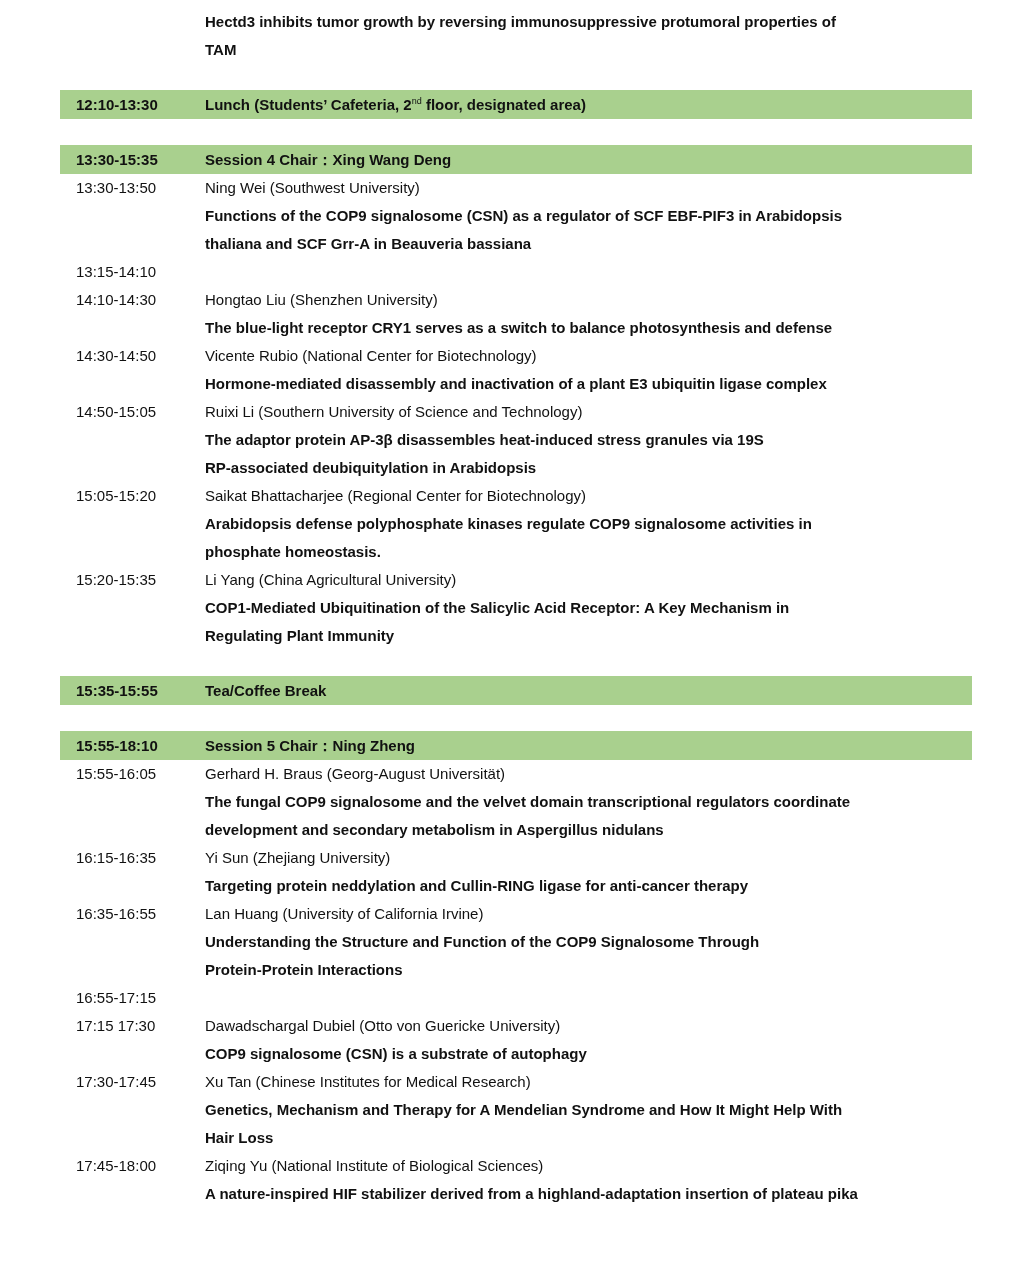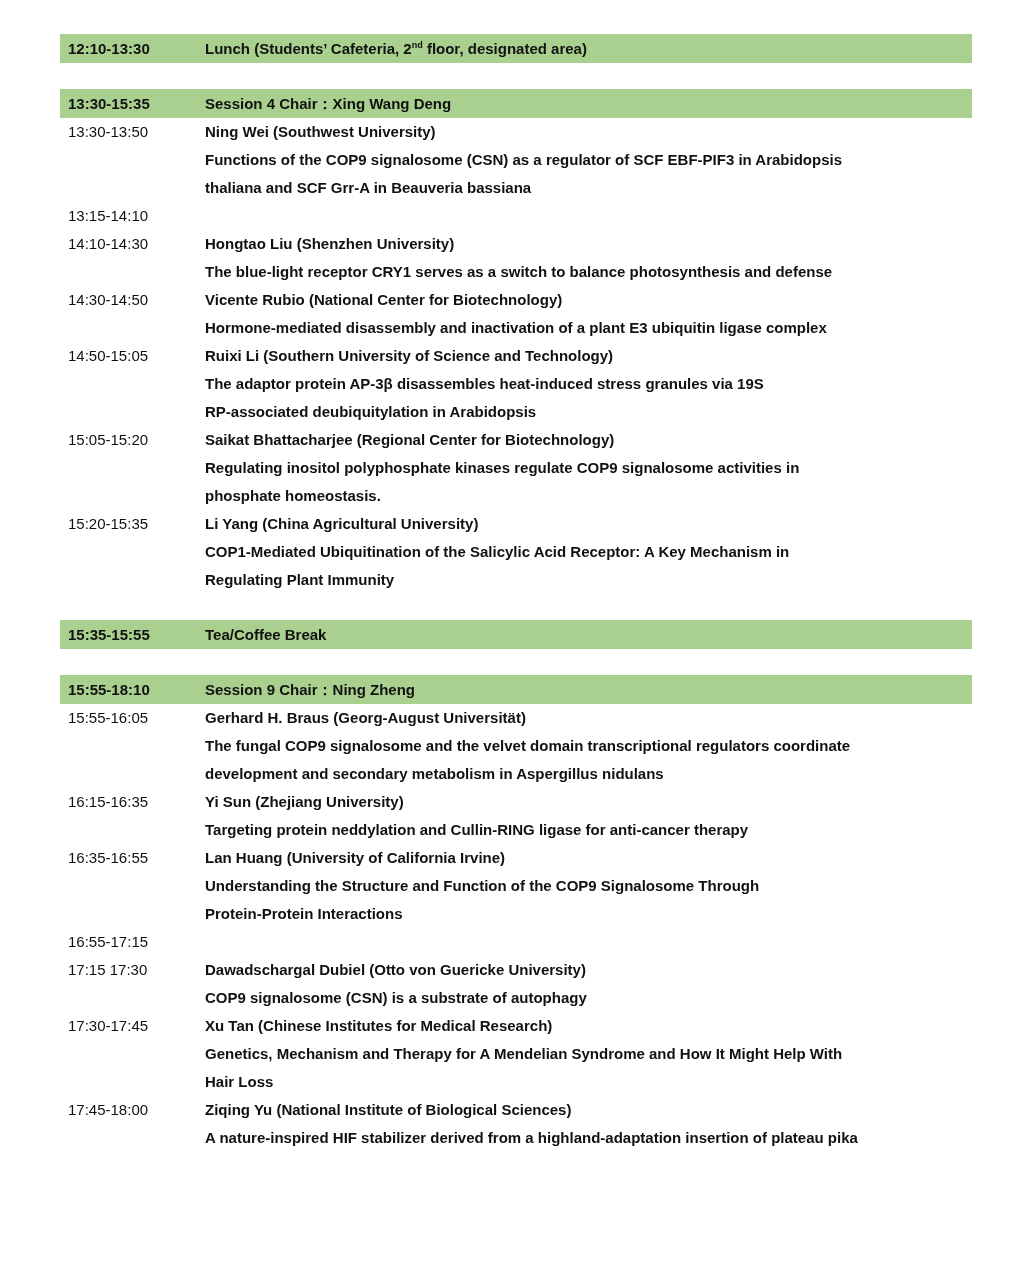--- a/index.html
+++ b/index.html
@@ -18,21 +18,21 @@
     box-sizing: border-box;
     width: 1031px;
     height: 1267px;
     padding: 8px 59px 0 60px;
   }
   .row { display: flex; align-items: flex-start; }
   .cell.time {
     flex: 0 0 145px;
     width: 145px;
     box-sizing: border-box;
-    padding-left: 8px;
+    padding-left: 16px;
     line-height: 28px;
     white-space: nowrap;
   }
   .cell.content {
     flex: 1 1 auto;
     min-width: 0;
     line-height: 28px;
   }
   .line { line-height: 28px; white-space: nowrap; }
   .row.banner {
@@ -43,30 +43,37 @@
   }
   .row.banner .cell.time,
   .row.banner .cell.content,
   .row.banner .banner-label { line-height: 29px; white-space: nowrap; }
   .row.banner .cell.time { font-weight: bold; }
   .banner-label { font-weight: bold; }
   .banner-label sup {
     font-size: 9px;
     line-height: 0;
     vertical-align: super;
-    font-weight: bold;
+    font-weight: normal;
   }
-  .speaker { font-weight: bold; }
+  .speaker { font-weight: normal; }
   .title { font-weight: bold; }
 </style>
 </head>
 <body>
 
 <div class="page">
   <div id="schedule-rows">
+      <div class="row continuation">
+        <div class="cell time"></div>
+        <div class="cell content">
+          <div class="line title">Hectd3 inhibits tumor growth by reversing immunosuppressive protumoral properties of</div>
+          <div class="line title">TAM</div>
+        </div>
+      </div>
       <div class="row banner">
         <div class="cell time">12:10-13:30</div>
         <div class="cell content">
           <div class="banner-label"><span>Lunch (Students’ Cafeteria, 2</span><sup>nd</sup><span> floor, designated area)</span></div>
         </div>
       </div>
       <div class="row banner">
         <div class="cell time">13:30-15:35</div>
         <div class="cell content">
           <div class="banner-label"><span>Session 4 Chair：Xing Wang Deng</span></div>
@@ -102,42 +109,42 @@
         <div class="cell content">
           <div class="line speaker">Ruixi Li (Southern University of Science and Technology)</div>
           <div class="line title">The adaptor protein AP-3β disassembles heat-induced stress granules via 19S</div>
           <div class="line title">RP-associated deubiquitylation in Arabidopsis</div>
         </div>
       </div>
       <div class="row talk">
         <div class="cell time">15:05-15:20</div>
         <div class="cell content">
           <div class="line speaker">Saikat Bhattacharjee (Regional Center for Biotechnology)</div>
-          <div class="line title">Regulating inositol polyphosphate kinases regulate COP9 signalosome activities in</div>
+          <div class="line title">Arabidopsis defense polyphosphate kinases regulate COP9 signalosome activities in</div>
           <div class="line title">phosphate homeostasis.</div>
         </div>
       </div>
       <div class="row talk">
         <div class="cell time">15:20-15:35</div>
         <div class="cell content">
           <div class="line speaker">Li Yang (China Agricultural University)</div>
           <div class="line title">COP1-Mediated Ubiquitination of the Salicylic Acid Receptor: A Key Mechanism in</div>
           <div class="line title">Regulating Plant Immunity</div>
         </div>
       </div>
       <div class="row banner">
         <div class="cell time">15:35-15:55</div>
         <div class="cell content">
           <div class="banner-label"><span>Tea/Coffee Break</span></div>
         </div>
       </div>
       <div class="row banner">
         <div class="cell time">15:55-18:10</div>
         <div class="cell content">
-          <div class="banner-label"><span>Session 9 Chair：Ning Zheng</span></div>
+          <div class="banner-label"><span>Session 5 Chair：Ning Zheng</span></div>
         </div>
       </div>
       <div class="row talk">
         <div class="cell time">15:55-16:05</div>
         <div class="cell content">
           <div class="line speaker">Gerhard H. Braus (Georg-August Universität)</div>
           <div class="line title">The fungal COP9 signalosome and the velvet domain transcriptional regulators coordinate</div>
           <div class="line title">development and secondary metabolism in Aspergillus nidulans</div>
         </div>
       </div>

